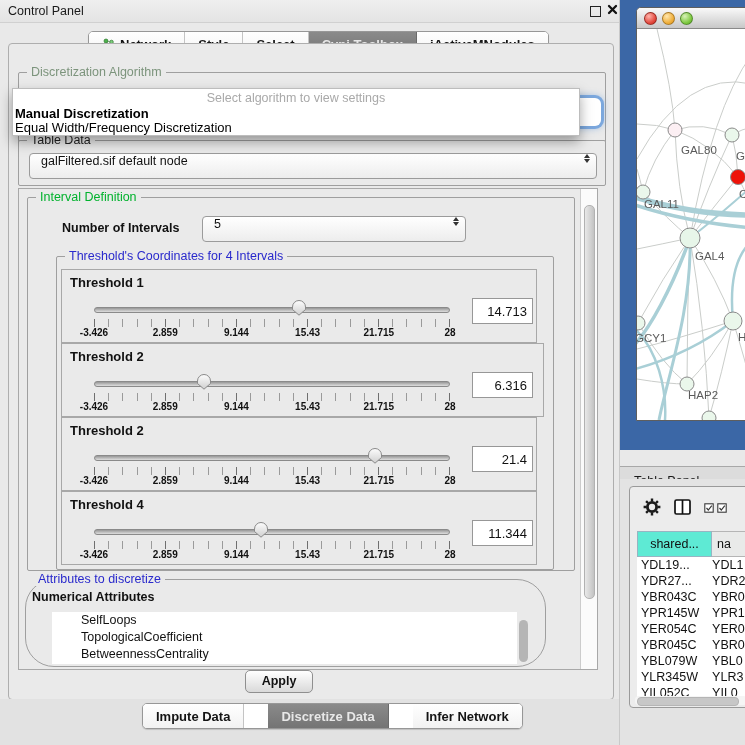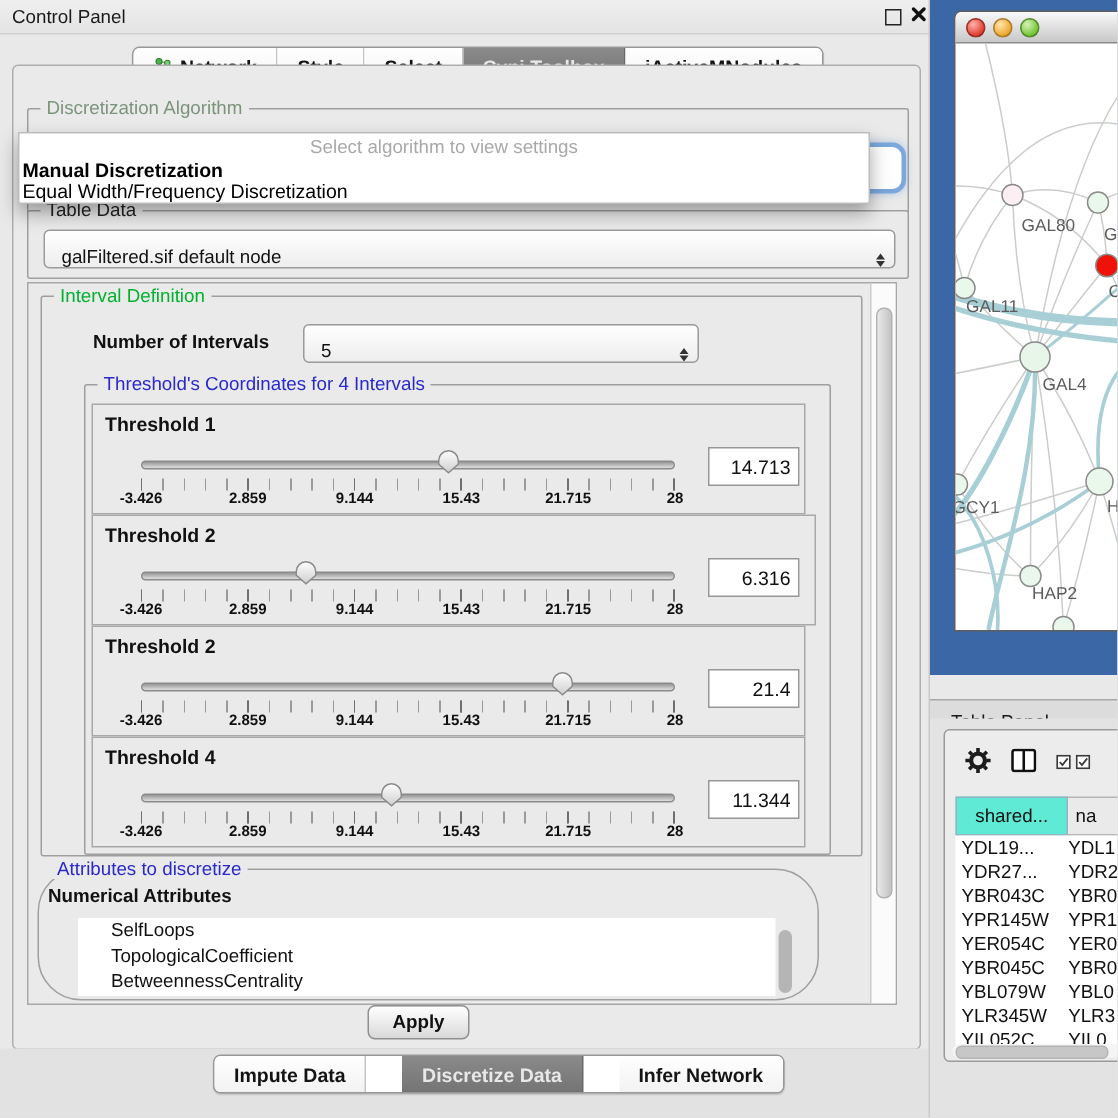--- a/index.html
+++ b/index.html
@@ -30,21 +30,21 @@
   
   .group{position:absolute;border:1px solid #9f9f9f;border-radius:2px;background:#eaeaea;}
   .gtitle{position:absolute;top:-8px;left:8px;background:#eaeaea;padding:0 4px;font-size:12.5px;}
   .gtitle.green{color:#00b22d;}
   .gtitle.blue{color:#2929cc;}
   .gtitle.dim{color:#7c947c;}
   .gtitle.dark{color:#222;text-align:right;}
 
   
   .combo{position:absolute;background:linear-gradient(#ffffff,#ededed);border:1px solid #9b9b9b;border-radius:4px;
-         display:flex;align-items:flex-end;font-size:12.5px;}
+         display:flex;align-items:flex-start;font-size:12.5px;}
   .combo-label{padding-left:11px;flex:1;color:#111;}
   .combo-arrows{width:18px;display:flex;flex-direction:column;align-items:center;gap:1px;}
   .tri-up{width:0;height:0;border-left:3.5px solid transparent;border-right:3.5px solid transparent;border-bottom:4.5px solid #333;}
   .tri-dn{width:0;height:0;border-left:3.5px solid transparent;border-right:3.5px solid transparent;border-top:4.5px solid #333;}
 
   
   .focus-combo{left:28px;top:98px;width:573px;height:28px;background:#fff;border-radius:6px;
          box-shadow:0 0 0 3px rgba(110,160,220,.85),0 0 6px 3px rgba(110,160,220,.5);z-index:4;}
 
   
@@ -72,21 +72,21 @@
        repeating-linear-gradient(to right,#6f6f6f 0 1px,transparent 1px 71px),
        repeating-linear-gradient(to right,#9a9a9a 0 1px,transparent 1px 14.2px);
      background-size:100% 8px,100% 4px;background-position:0 0,0 2px;}
   .tick-labels{position:absolute;left:0;top:23px;width:356px;height:12px;}
   .tick-lab{position:absolute;transform:translateX(-50%);font-size:10px;font-weight:bold;color:#111;white-space:nowrap;}
   .thr-value{position:absolute;left:410px;top:28px;width:54px;height:24px;background:#fff;border:1px solid #979797;
        font-family:"Liberation Sans",sans-serif;font-size:13px;text-align:right;padding:0 5px 0 0;color:#111;}
 
   
   .attr-list{position:absolute;left:26px;top:32px;width:465px;height:52px;background:#fff;overflow:hidden;}
-  .attr-item{padding-left:22px;font-size:12.5px;line-height:17px;color:#111;white-space:nowrap;}
+  .attr-item{padding-left:29px;font-size:12.5px;line-height:17px;color:#111;white-space:nowrap;}
   .attr-scroll{position:absolute;left:491px;top:32px;width:14px;height:52px;}
   .attr-thumb{position:absolute;left:2px;top:8px;width:9px;height:42px;border-radius:5px;background:#b5b5b5;}
 
   
   .apply-btn{left:245px;top:670px;width:66px;height:21px;background:linear-gradient(#ffffff,#d9d9d9);
        border:1px solid #8f8f8f;border-radius:5px;font-size:12.5px;font-weight:bold;text-align:center;line-height:20px;}
 
   
   .blue-bg{left:620px;top:0;width:125px;height:450px;background:#3b67a6;}
   .net-window{left:636px;top:7px;width:115px;height:412px;background:#fff;border:1px solid #5e5e5e;

